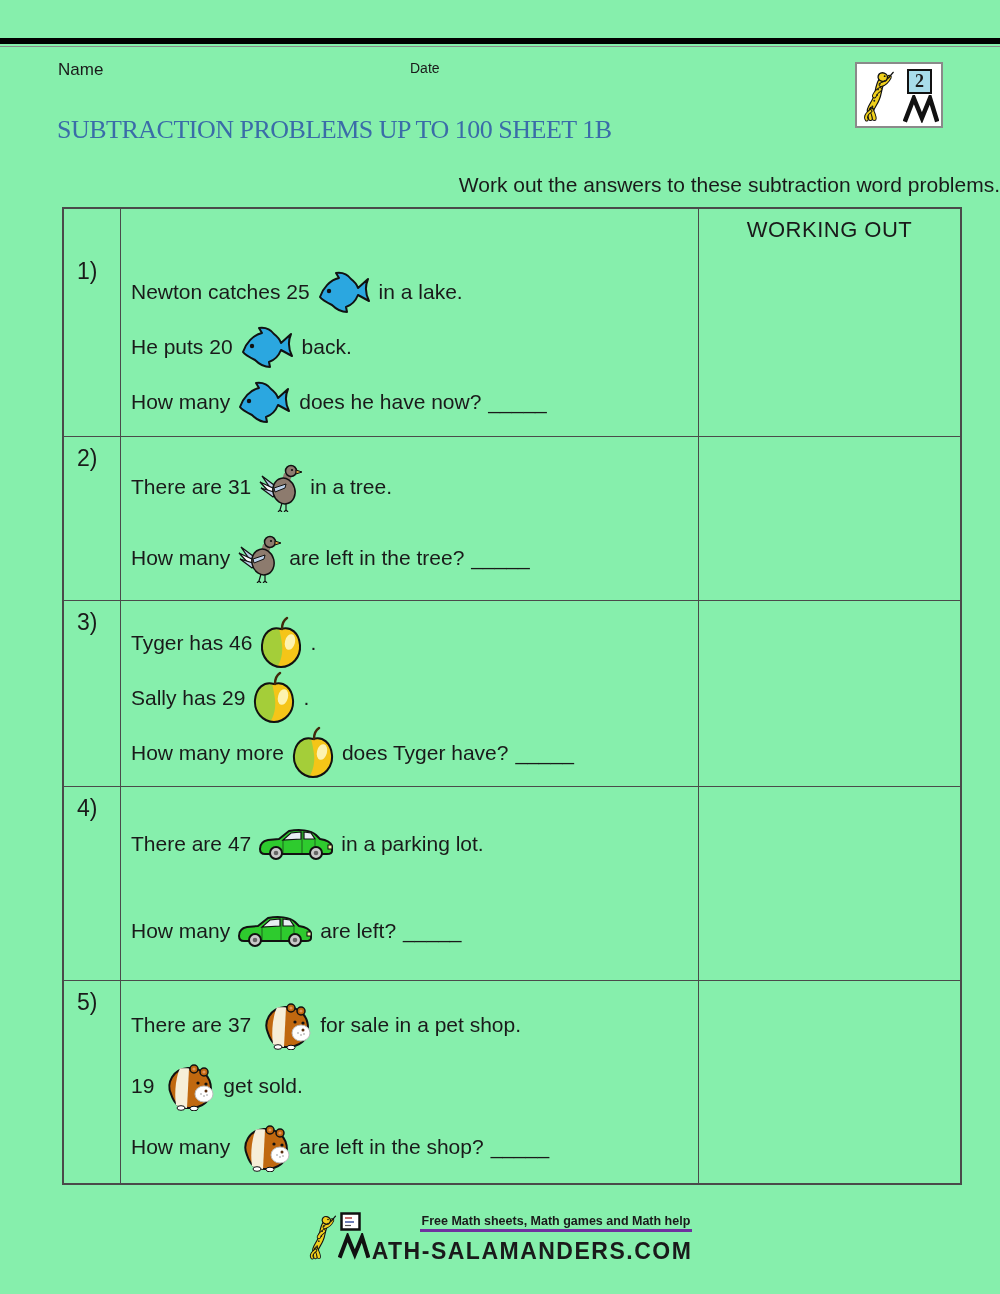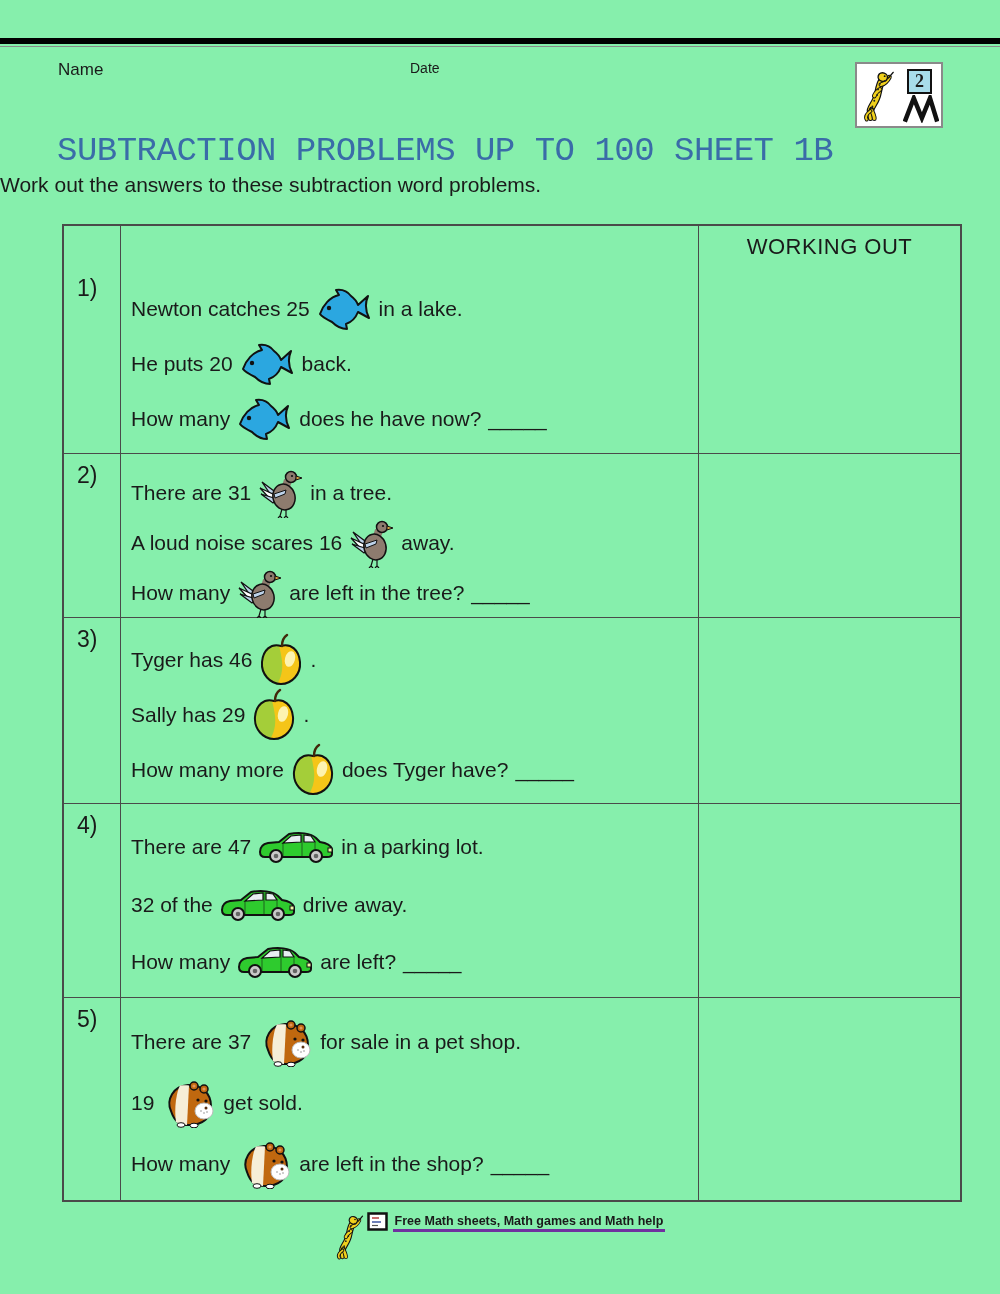--- a/index.html
+++ b/index.html
@@ -17,27 +17,27 @@
   
   .corner-logo{position:absolute;left:855px;top:62px;width:88px;height:66px;
     border:2px solid #8a8a8a;background:#fff;box-sizing:border-box;}
   .corner-logo .sala{position:absolute;left:5px;top:6px;}
   .corner-logo .board2{position:absolute;left:50px;top:5px;width:25px;height:25px;
     background:var(--logo-board-blue);border:2px solid #111;box-sizing:border-box;
     font-family:"Liberation Serif",serif;font-weight:bold;font-size:18px;
     display:flex;align-items:center;justify-content:center;}
   .corner-logo .mglyph{position:absolute;left:46px;top:31px;}
   
-  .page-title{position:absolute;left:57px;top:132px;width:900px;
-    font-family:Liberation Mono, monospace;font-size:34px;letter-spacing:-0.5px;
+  .page-title{position:absolute;left:57px;top:115px;width:900px;
+    font-family:Liberation Serif, serif;font-size:26px;letter-spacing:-0.5px;
     color:var(--title-blue);white-space:nowrap;}
-  .subtitle{position:absolute;left:0;top:173px;width:1000px;text-align:left;
+  .subtitle{position:absolute;left:0;top:173px;width:1000px;text-align:right;
     font-size:21px;}
   
-  .tbl{position:absolute;left:62px;top:224px;width:900px;
+  .tbl{position:absolute;left:62px;top:207px;width:900px;
     border:2px solid #4a4a4a;box-sizing:border-box;}
   .trow{display:grid;grid-template-columns:56px 578px auto;box-sizing:border-box;}
   .trow + .trow{border-top:1px solid #4a4a4a;}
   .cell{box-sizing:border-box;}
   .cell + .cell{border-left:1px solid #4a4a4a;}
   .trow.head{height:41px;}
   .trow.r0{height:186px;}
   .trow.r1{height:164px;}
   .trow.r2{height:186px;}
   .trow.r3{height:194px;}
@@ -179,53 +179,35 @@
                   <path d="M16 26 L28 22 L27 26 L17 30 Z" fill="var(--bird-wing)" stroke="#111" stroke-width="1"></path>
                   <circle cx="33" cy="9" r="5.5" fill="var(--bird-brown)" stroke="#111" stroke-width="1.5"></circle>
                   <path d="M38 8 L44 10 L38 12 Z" fill="#d8a23c" stroke="#111" stroke-width="1"></path>
                   <circle cx="34" cy="8" r="1.1" fill="#111"></circle>
                   <path d="M24 41 L22 48 M28 42 L28 48 M22 48 l-2 2 m2 -2 l2 2 M28 48 l-2 2 m2 -2 l2 2" stroke="#111" stroke-width="1.2" fill="none"></path>
                 </svg>
               </span>
               <span>in a tree.</span>
             </div>
             <div class="pline">
-              <span>A loud noise scares 16</span>
+              <span>How many</span>
               <span class="icon-wrap">
                 <svg width="45" height="50" viewBox="0 0 45 50">
                   <path d="M4 14 L20 26 L15 30 Z" fill="var(--bird-wing)" stroke="#111" stroke-width="1.3"></path>
                   <path d="M2 20 L19 28 L14 33 Z" fill="#fff" stroke="#111" stroke-width="1.3"></path>
                   <path d="M3 26 L19 31 L15 35 Z" fill="var(--bird-wing)" stroke="#111" stroke-width="1.3"></path>
                   <path d="M30 12 C29 16 28 18 27 21" stroke="var(--bird-brown)" stroke-width="8" fill="none"></path>
                   <ellipse cx="26" cy="29" rx="11" ry="13" fill="var(--bird-brown)" stroke="#111" stroke-width="1.5" transform="rotate(-15 26 29)"></ellipse>
                   <path d="M16 26 L28 22 L27 26 L17 30 Z" fill="var(--bird-wing)" stroke="#111" stroke-width="1"></path>
                   <circle cx="33" cy="9" r="5.5" fill="var(--bird-brown)" stroke="#111" stroke-width="1.5"></circle>
                   <path d="M38 8 L44 10 L38 12 Z" fill="#d8a23c" stroke="#111" stroke-width="1"></path>
                   <circle cx="34" cy="8" r="1.1" fill="#111"></circle>
                   <path d="M24 41 L22 48 M28 42 L28 48 M22 48 l-2 2 m2 -2 l2 2 M28 48 l-2 2 m2 -2 l2 2" stroke="#111" stroke-width="1.2" fill="none"></path>
                 </svg>
               </span>
-              <span>away.</span>
-            </div>
-            <div class="pline">
-              <span>How many</span>
-              <span class="icon-wrap">
-                <svg width="45" height="50" viewBox="0 0 45 50">
-                  <path d="M4 14 L20 26 L15 30 Z" fill="var(--bird-wing)" stroke="#111" stroke-width="1.3"></path>
-                  <path d="M2 20 L19 28 L14 33 Z" fill="#fff" stroke="#111" stroke-width="1.3"></path>
-                  <path d="M3 26 L19 31 L15 35 Z" fill="var(--bird-wing)" stroke="#111" stroke-width="1.3"></path>
-                  <path d="M30 12 C29 16 28 18 27 21" stroke="var(--bird-brown)" stroke-width="8" fill="none"></path>
-                  <ellipse cx="26" cy="29" rx="11" ry="13" fill="var(--bird-brown)" stroke="#111" stroke-width="1.5" transform="rotate(-15 26 29)"></ellipse>
-                  <path d="M16 26 L28 22 L27 26 L17 30 Z" fill="var(--bird-wing)" stroke="#111" stroke-width="1"></path>
-                  <circle cx="33" cy="9" r="5.5" fill="var(--bird-brown)" stroke="#111" stroke-width="1.5"></circle>
-                  <path d="M38 8 L44 10 L38 12 Z" fill="#d8a23c" stroke="#111" stroke-width="1"></path>
-                  <circle cx="34" cy="8" r="1.1" fill="#111"></circle>
-                  <path d="M24 41 L22 48 M28 42 L28 48 M22 48 l-2 2 m2 -2 l2 2 M28 48 l-2 2 m2 -2 l2 2" stroke="#111" stroke-width="1.2" fill="none"></path>
-                </svg>
-              </span>
               <span>are left in the tree?</span>
               <span class="blank">_____</span>
             </div>
           </div>
           <div class="cell"></div>
         </div>
         <div class="trow r2">
           <div class="cell num">3)</div>
           <div class="cell prob">
             <div class="pline">
@@ -283,37 +265,20 @@
                   <path d="M46 5 L53 6 L57 12 L46 12 Z" fill="#e8eef2" stroke="#111" stroke-width="1.2"></path>
                   <path d="M44 5 L44 26 M25 13 L25 26 M57 13 L57 26" stroke="#111" stroke-width="1" opacity="0.55" fill="none"></path>
                   <rect x="70" y="18" width="4" height="4" fill="#f3f6a8" stroke="#111" stroke-width="1"></rect>
                   <circle cx="18" cy="26" r="6" fill="#c9c9c9" stroke="#111" stroke-width="2"></circle>
                   <circle cx="18" cy="26" r="2.3" fill="#666"></circle>
                   <circle cx="58" cy="26" r="6" fill="#c9c9c9" stroke="#111" stroke-width="2"></circle>
                   <circle cx="58" cy="26" r="2.3" fill="#666"></circle>
                 </svg>
               </span>
               <span>in a parking lot.</span>
-            </div>
-            <div class="pline">
-              <span>32 of the</span>
-              <span class="icon-wrap">
-                <svg width="76" height="34" viewBox="0 0 76 34">
-                  <path d="M2 22 C2 16 5 14 10 13 L21 12 L31 4 C41 2 53 3 58 8 L62 12 C69 13 73 16 74 19 L74 24 C74 26 72 27 69 27 L7 27 C4 27 2 26 2 22 Z" fill="var(--car-green)" stroke="#111" stroke-width="2" stroke-linejoin="round"></path>
-                  <path d="M33 6 L43 5 L43 12 L25 13 Z" fill="#e8eef2" stroke="#111" stroke-width="1.2"></path>
-                  <path d="M46 5 L53 6 L57 12 L46 12 Z" fill="#e8eef2" stroke="#111" stroke-width="1.2"></path>
-                  <path d="M44 5 L44 26 M25 13 L25 26 M57 13 L57 26" stroke="#111" stroke-width="1" opacity="0.55" fill="none"></path>
-                  <rect x="70" y="18" width="4" height="4" fill="#f3f6a8" stroke="#111" stroke-width="1"></rect>
-                  <circle cx="18" cy="26" r="6" fill="#c9c9c9" stroke="#111" stroke-width="2"></circle>
-                  <circle cx="18" cy="26" r="2.3" fill="#666"></circle>
-                  <circle cx="58" cy="26" r="6" fill="#c9c9c9" stroke="#111" stroke-width="2"></circle>
-                  <circle cx="58" cy="26" r="2.3" fill="#666"></circle>
-                </svg>
-              </span>
-              <span>drive away.</span>
             </div>
             <div class="pline">
               <span>How many</span>
               <span class="icon-wrap">
                 <svg width="76" height="34" viewBox="0 0 76 34">
                   <path d="M2 22 C2 16 5 14 10 13 L21 12 L31 4 C41 2 53 3 58 8 L62 12 C69 13 73 16 74 19 L74 24 C74 26 72 27 69 27 L7 27 C4 27 2 26 2 22 Z" fill="var(--car-green)" stroke="#111" stroke-width="2" stroke-linejoin="round"></path>
                   <path d="M33 6 L43 5 L43 12 L25 13 Z" fill="#e8eef2" stroke="#111" stroke-width="1.2"></path>
                   <path d="M46 5 L53 6 L57 12 L46 12 Z" fill="#e8eef2" stroke="#111" stroke-width="1.2"></path>
                   <path d="M44 5 L44 26 M25 13 L25 26 M57 13 L57 26" stroke="#111" stroke-width="1" opacity="0.55" fill="none"></path>
                   <rect x="70" y="18" width="4" height="4" fill="#f3f6a8" stroke="#111" stroke-width="1"></rect>
@@ -446,16 +411,24 @@
           <path d="M5 10 h9" stroke="#30489a" stroke-width="1.4" fill="none"></path>
           <path d="M5 13.5 h6" stroke="#555" stroke-width="1.2" fill="none"></path>
         </svg>
       </span>
     </div>
     <div class="ftext">
       <div class="tagwrap">
         <div class="tagline">Free Math sheets, Math games and Math help</div>
         <div class="tagunderline"></div>
       </div>
+      <div class="siterow">
+        <span>
+          <svg width="32" height="27" viewBox="0 0 40 30">
+            <polyline points="2,29 12,3 21,25 30,3 38,29" fill="none" stroke="#111" stroke-width="5"></polyline>
+          </svg>
+        </span>
+        <span class="sitename" id="site-rest">ATH-SALAMANDERS.COM</span>
+      </div>
     </div>
   </div>
 
 </div>
 
 </body></html>

